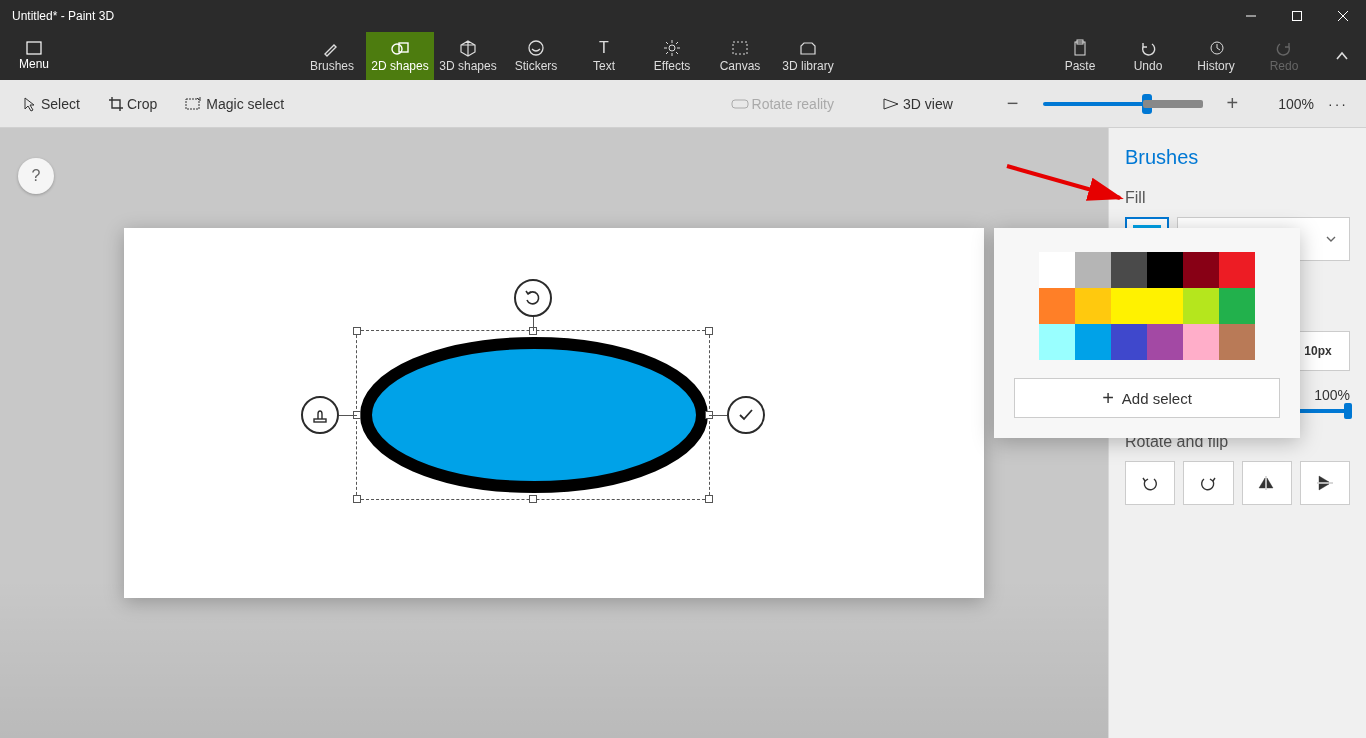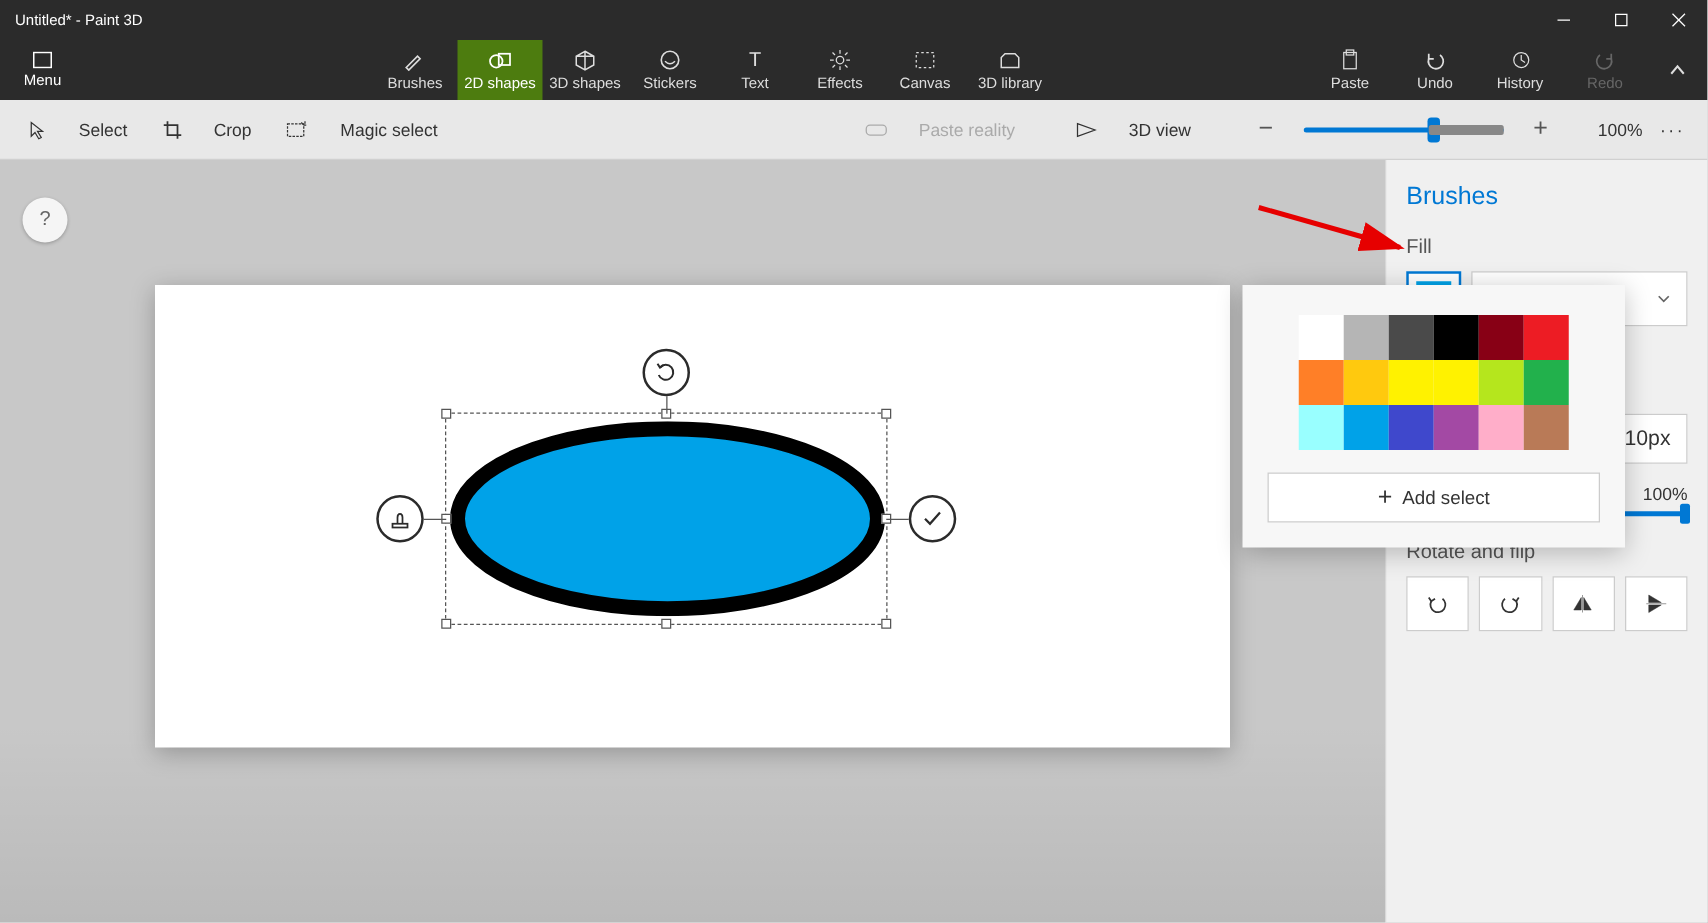--- a/index.html
+++ b/index.html
@@ -15,21 +15,21 @@
   .ribbon { height: 48px; background: #2b2b2b; color: #fff; display: flex; align-items: stretch; }
   .ribbon .menu { width: 68px; display: flex; flex-direction: column; align-items: center; justify-content: center; font-size: 12px; gap: 2px; }
   .ribbon .gap { flex: 1; }
   .ribbon .tool { width: 68px; display: flex; flex-direction: column; align-items: center; justify-content: center; font-size: 12px; gap: 2px; color: #ddd; }
   .ribbon .tool.active { background: #4d7c0f; color: #fff; }
   .ribbon .tool.disabled { color: #666; }
   .ribbon .expand { width: 48px; display: flex; align-items: center; justify-content: center; }
 
   
   .toolbar { height: 48px; background: #e8e8e8; display: flex; align-items: center; padding: 0 12px; gap: 8px; font-size: 14px; color: #333; border-bottom: 1px solid #d0d0d0; }
-  .toolbar .tbtn { display: flex; align-items: center; gap: 25px; padding: 6px 10px; }
+  .toolbar .tbtn { display: flex; align-items: center; gap: 3px; padding: 6px 10px; }
   .toolbar .sep { flex: 1; }
   .toolbar .disabled { color: #aaa; }
   .toolbar .zoomslider { width: 160px; height: 4px; background: #0078d4; position: relative; border-radius: 2px; margin: 0 8px; }
   .toolbar .zoomslider::after { content: ""; position: absolute; top: -2px; bottom: -2px; right: 0; width: 60px; background: #888; border-radius: 2px; }
   .toolbar .zoomthumb { position: absolute; width: 10px; height: 20px; background: #0078d4; border-radius: 3px; top: -8px; left: 62%; }
   .toolbar .more { letter-spacing: 2px; padding: 0 6px; }
 
   
   .main { display: flex; height: calc(738px - 32px - 48px - 48px); }
   .canvas-area { flex: 1; background: #c8c8c8; position: relative; display: flex; align-items: center; justify-content: center; }
@@ -64,21 +64,21 @@
   .panel h1 { font-size: 20px; font-weight: 400; color: #0078d4; margin-bottom: 20px; }
   .panel .section-label { font-size: 16px; color: #555; margin-bottom: 10px; }
   .panel-row { display: flex; gap: 8px; margin-bottom: 12px; }
   .swatch-btn { width: 44px; height: 44px; border: 2px solid #0078d4; display:flex; align-items:center; justify-content:center; background:#fff; }
   .swatch-inner { width: 28px; height: 28px; background: #00a2e8; }
   .dropdown { flex: 1; height: 44px; border: 1px solid #ccc; background: #fff; display:flex; align-items:center; justify-content:center; font-size:15px; color:#333; position: relative; }
   .dropdown .chev { position:absolute; right:12px; }
 
   .thickness-row { display:flex; gap:8px; margin-bottom:16px; }
   .thickness-dd { flex: 1; height: 40px; border: 1px solid #ccc; background: #fff; display:flex; align-items:center; justify-content:flex-end; padding-right:12px; }
-  .px-input { width: 64px; height: 40px; border: 1px solid #ccc; background: #fff; display:flex; align-items:center; justify-content:center; font-size:17px; color:#333; }
+  .px-input { width: 64px; height: 40px; border: 1px solid #ccc; background: #fff; display:flex; align-items:center; justify-content:center; font-size:12px; color:#333;font-weight:bold; }
   
   .opacity-val { text-align: right; font-size: 14px; color: #333; margin-bottom: 6px; }
   .opacity-slider { width: 100%; height: 4px; background: #0078d4; position: relative; margin-bottom: 20px; border-radius:2px;}
   .opacity-slider .thumb { position:absolute; right:-2px; top:-6px; width:8px; height:16px; background:#0078d4; border-radius:2px; }
 
   .wide-btn { width: 100%; height: 44px; border: 1px solid #ccc; background: #fff; display:flex; align-items:center; justify-content:center; font-size:15px; color:#333; position:relative; margin-bottom: 12px; }
   .make3d { flex-direction: column; height: 72px; gap: 4px; font-size: 13px; }
 
   .flip-row { display:flex; gap:8px; }
   .flip-btn { flex:1; height: 44px; border:1px solid #ccc; background:#fff; display:flex; align-items:center; justify-content:center; }
@@ -243,21 +243,21 @@
         <rect x="1" y="3" width="13" height="10" fill="none" stroke="#333" stroke-dasharray="2 1"></rect>
         <path d="M12 2 L14 4 M15 1 L15 3 M16 4 L14 4" stroke="#333"></path>
       </svg>
     <span>Magic select</span>
   </div>
   <div class="sep"></div>
   <div class="tbtn disabled">
     <svg width="18" height="14">
         <rect x="1" y="3" width="16" height="8" rx="3" fill="none" stroke="#aaa"></rect>
       </svg>
-    <span>Paste reality</span>
+    <span>Rotate reality</span>
   </div>
   <div class="tbtn" style="margin-left:20px">
     <svg width="18" height="14">
         <path d="M2 2 L2 12 L16 7 Z" fill="none" stroke="#333"></path>
       </svg>
     <span>3D view</span>
   </div>
   <div style="width:20px"></div>
   <div style="font-size:20px;color:#555;padding:0 8px">−</div>
   <div class="zoomslider">

